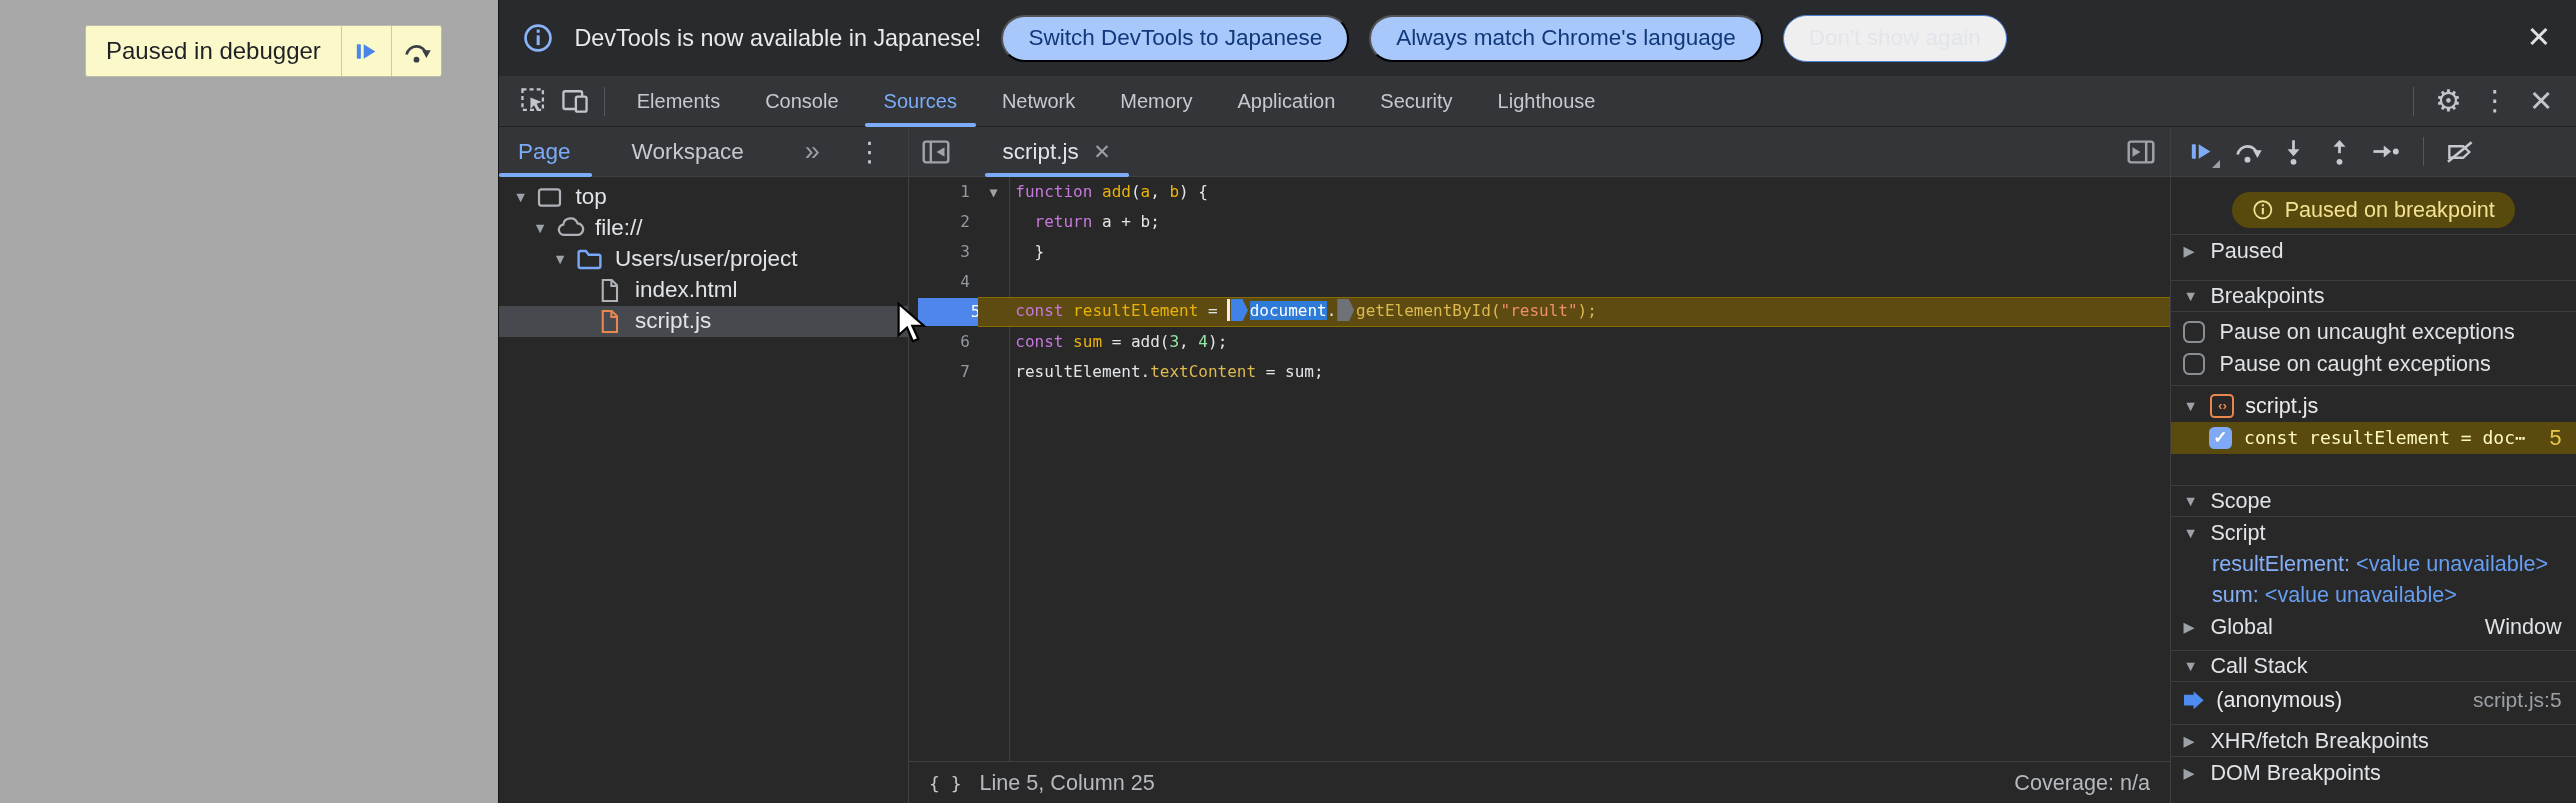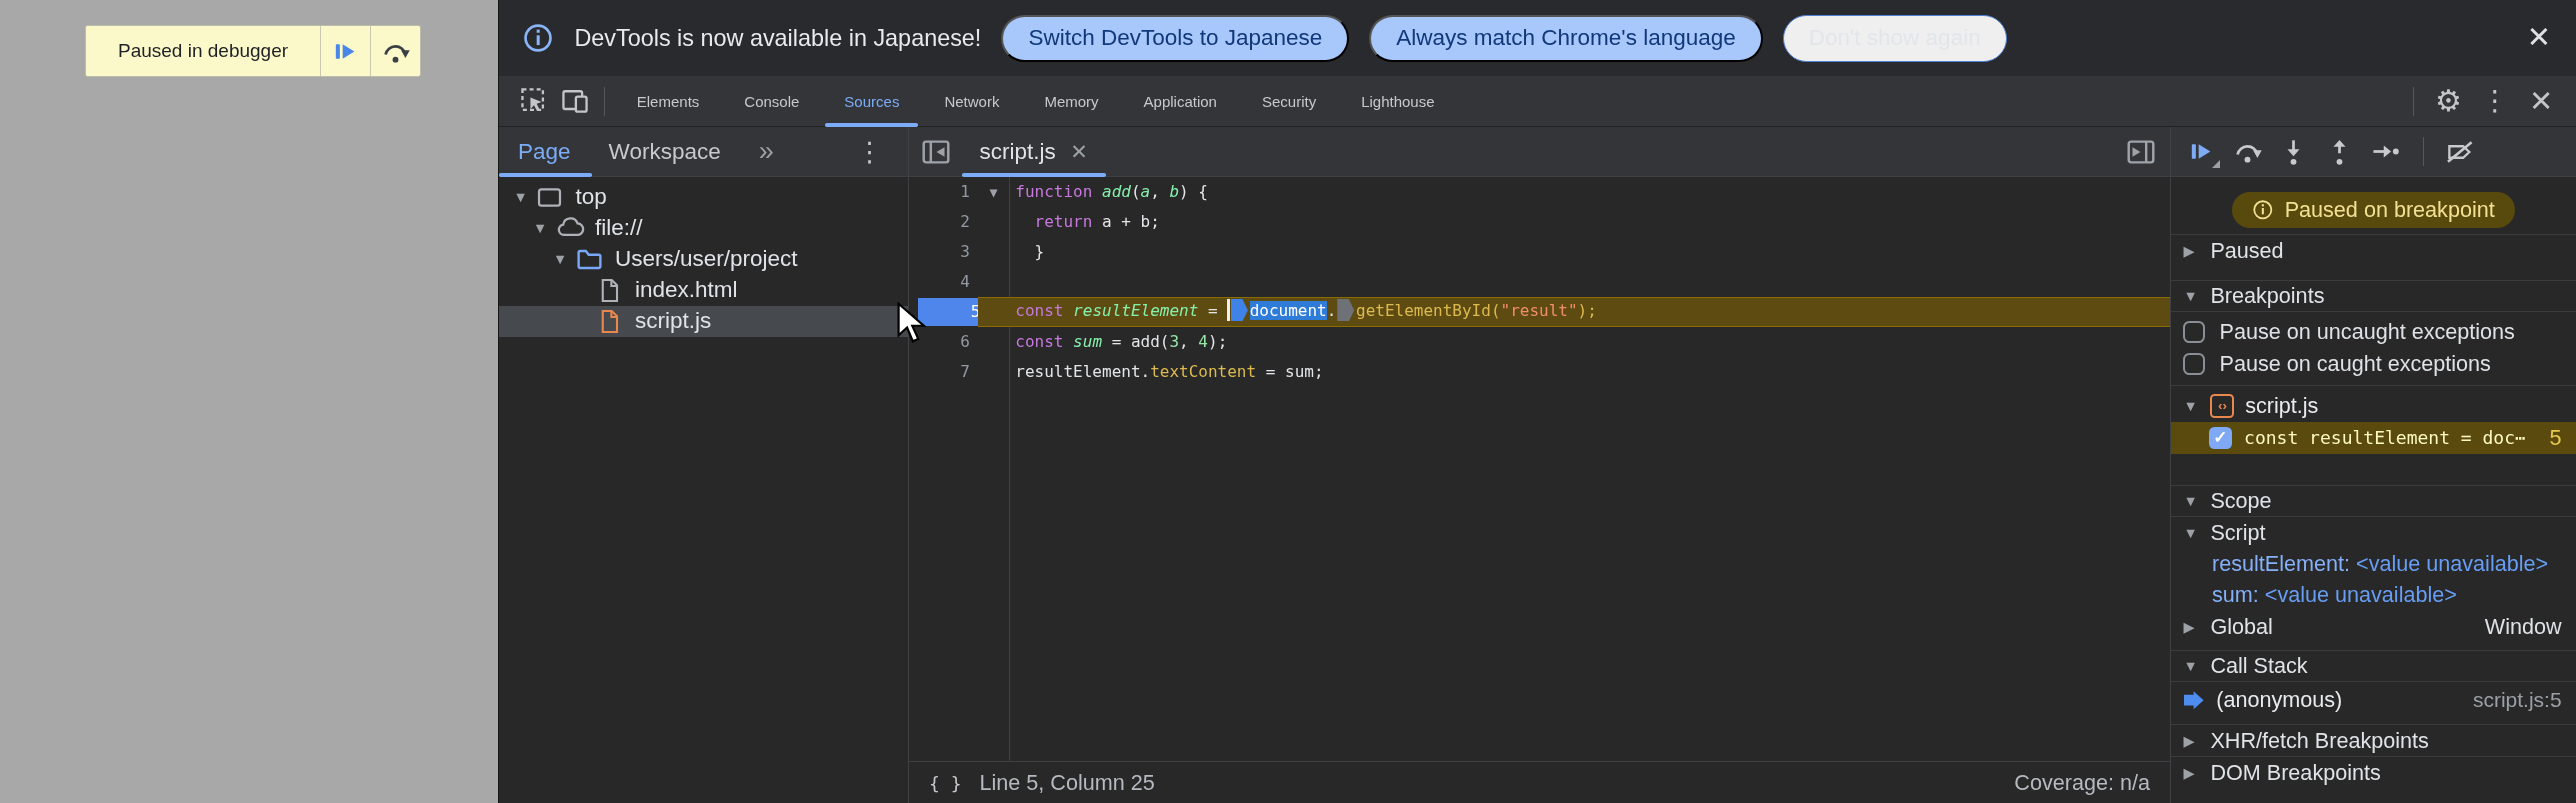--- a/index.html
+++ b/index.html
@@ -10,21 +10,21 @@
   }
   .icon svg{ display:block; }
 
   
   .webpage{ position:absolute; left:0; top:0; width:498px; height:804px; background:#a8a8a8; }
   .paused-banner{
     position:absolute; left:85px; top:25px; height:52px;
     background:#fbf9c9; border:1.8px solid #bcbcaa; border-radius:2.7px;
     display:flex; align-items:stretch;
   }
-  .pb-label{ display:flex; align-items:center; padding:0 32px; font-size:19px; color:#1e2126; white-space:nowrap; }
+  .pb-label{ display:flex; align-items:center; padding:0 20px; font-size:24px; color:#1e2126; white-space:nowrap; }
   .pb-btn{ width:50px; border-left:1.8px solid #c9c9b2; display:flex; align-items:center; justify-content:center; cursor:pointer; }
   .pb-btn.resume{ color:#4a86e8; }
   .pb-btn.stepover{ color:#3a3f45; }
 
   
   .devtools{ position:absolute; left:498px; top:0; width:2078px; height:804px; background:#282828; border-left:0.9px solid #161616; }
 
   
   .infobar{ height:76px; background:#292a2d; display:flex; align-items:center; padding:0 90px 0 23.4px; gap:20px; position:relative; }
   .info-icon{ width:32px; height:32px; color:#8ab4f8; flex:none; }
@@ -33,31 +33,31 @@
   .pill.filled{ background:#a8c7fa; color:#11387a; }
   .pill.outline{ border:1.8px solid #4d7fd6; color:#e2e5ea; }
   .x-glyph{ font-size:29px; color:#dfe1e5; line-height:1; cursor:pointer; }
   .infobar-close{ position:absolute; right:25px; top:23.4px; }
 
   
   .main-toolbar{ height:51px; background:#333538; display:flex; align-items:center; border-bottom:0.9px solid #202124; padding-left:14.4px; }
   .tbtn{ width:41px; height:41px; display:flex; align-items:center; justify-content:center; color:#c2c6cb; cursor:pointer; flex:none; }
   .vsep{ width:0.9px; height:29px; background:#54575b; margin:0 9px; flex:none; }
   #main-tabs{ display:flex; align-items:center; height:51px; }
-  .tab{ padding:0 22.5px; font-size:15px; color:#c6c9cd; height:51px; display:flex; align-items:center; gap:10.8px; position:relative; white-space:nowrap; cursor:pointer; }
+  .tab{ padding:0 22.5px; font-size:20px; color:#c6c9cd; height:51px; display:flex; align-items:center; gap:10.8px; position:relative; white-space:nowrap; cursor:pointer; }
   .tab.active{ color:#7cacf8; }
   .tab.active::after{ content:""; position:absolute; left:3.6px; right:3.6px; bottom:0; height:3.6px; background:#7cacf8; border-radius:1.8px; }
   .tab .icon{ color:#c6c9cd; }
   .toolbar-right{ margin-left:auto; display:flex; align-items:center; gap:5.4px; padding-right:14.4px; }
   .gear-glyph{ font-size:30px; color:#c2c6cb; line-height:1; }
   .kebab-glyph{ font-size:28px; color:#c2c6cb; line-height:1; }
 
   
   .content{ position:absolute; top:127px; left:0; right:0; bottom:0; display:flex; }
-  .pane-header{ height:50px; background:#333538; border-bottom:0.9px solid #3e4043; display:flex; align-items:center; flex:none; }
+  .pane-header{ height:50px; background:#333538; border-bottom:0.9px solid #3e4043; display:flex; align-items:center; flex:none;gap:23px; }
 
   
   .nav-pane{ width:410px; border-right:0.9px solid #3e4043; display:flex; flex-direction:column; background:#282828; }
   .nav-header{ padding-left:19px; }
   .nav-tab{ font-size:22.5px; color:#c6c9cd; margin-right:38px; height:50px; display:flex; align-items:center; position:relative; cursor:pointer; }
   .nav-tab.active{ color:#7cacf8; }
   .nav-tab.active::after{ content:""; position:absolute; left:-19px; right:-21.6px; bottom:0; height:3.6px; background:#7cacf8; border-radius:1.8px; }
   .nav-overflow{ color:#9aa0a6; font-size:27px; letter-spacing:-2.7px; cursor:pointer; }
   .nav-menu{ margin-left:auto; padding-right:25px; color:#c2c6cb; font-size:27px; cursor:pointer; }
   .nav-tree{ flex:1; padding-top:4.5px; }
@@ -79,21 +79,21 @@
   .etab-close{ color:#9aa0a6; font-size:21px; line-height:1; }
   .code-area{ flex:1; position:relative; font-family:"DejaVu Sans Mono",monospace; font-size:16px; overflow:hidden; }
   .gutter-rule{ position:absolute; left:100px; top:0; bottom:0; width:0.9px; background:#3e4043; }
   .line{ display:flex; height:30px; line-height:30px; position:relative; }
   .ln{ width:69px; text-align:right; padding-right:8px; color:#9299a3; flex:none; position:relative; }
   .bp-arrow{ position:absolute; left:9px; top:0.9px; width:85px; height:28px; background:#4e86ec; color:#fff; text-align:right; padding-right:22.5px; line-height:28px; clip-path:polygon(0 0,82% 0,100% 50%,82% 100%,0 100%); }
   .rest{ flex:1; display:flex; position:relative; }
   .foldcol{ width:31px; text-align:center; color:#9da2a8; font-size:13.5px; flex:none; }
   .codetext{ white-space:pre; padding-left:6.3px; }
   .line.current .rest{ background:#5d4b12; border-top:1.8px solid #8a6d00; border-bottom:1.8px solid #8a6d00; line-height:26px; }
-  .tok-kw{ color:#c678dd; } .tok-def{ color:#86efac;font-style:italic; } .tok-prop{ color:#ddba4f; }
+  .tok-kw{ color:#c678dd; } .tok-def{ color:#eab308; } .tok-prop{ color:#ddba4f; }
   .tok-str{ color:#f28e69; } .tok-num{ color:#96e6a7; } .tok-pl{ color:#e3e5e8; }
   .tok-sel{ background:#2f7bd8; color:#fff; }
   .caret{ display:inline-block; width:2.7px; height:21.6px; background:#eceef0; vertical-align:-4.5px; }
   .chip{ display:inline-block; width:17px; height:22.5px; vertical-align:-5.4px; margin:0 1.8px 0 0.9px; clip-path:polygon(0 0,68% 0,100% 50%,68% 100%,0 100%); }
   .chip.blue{ background:#3f83e8; } .chip.gray{ background:#6e7control; background:#6e7277; }
   .editor-status{ height:43px; border-top:0.9px solid #3e4043; display:flex; align-items:center; padding:0 20px; gap:18px; color:#b6bac0; font-size:21.6px; flex:none; }
   .pp-btn{ font-family:"DejaVu Sans Mono",monospace; font-size:18px; color:#c6c9cd; cursor:pointer; }
   .coverage{ margin-left:auto; }
 
   

